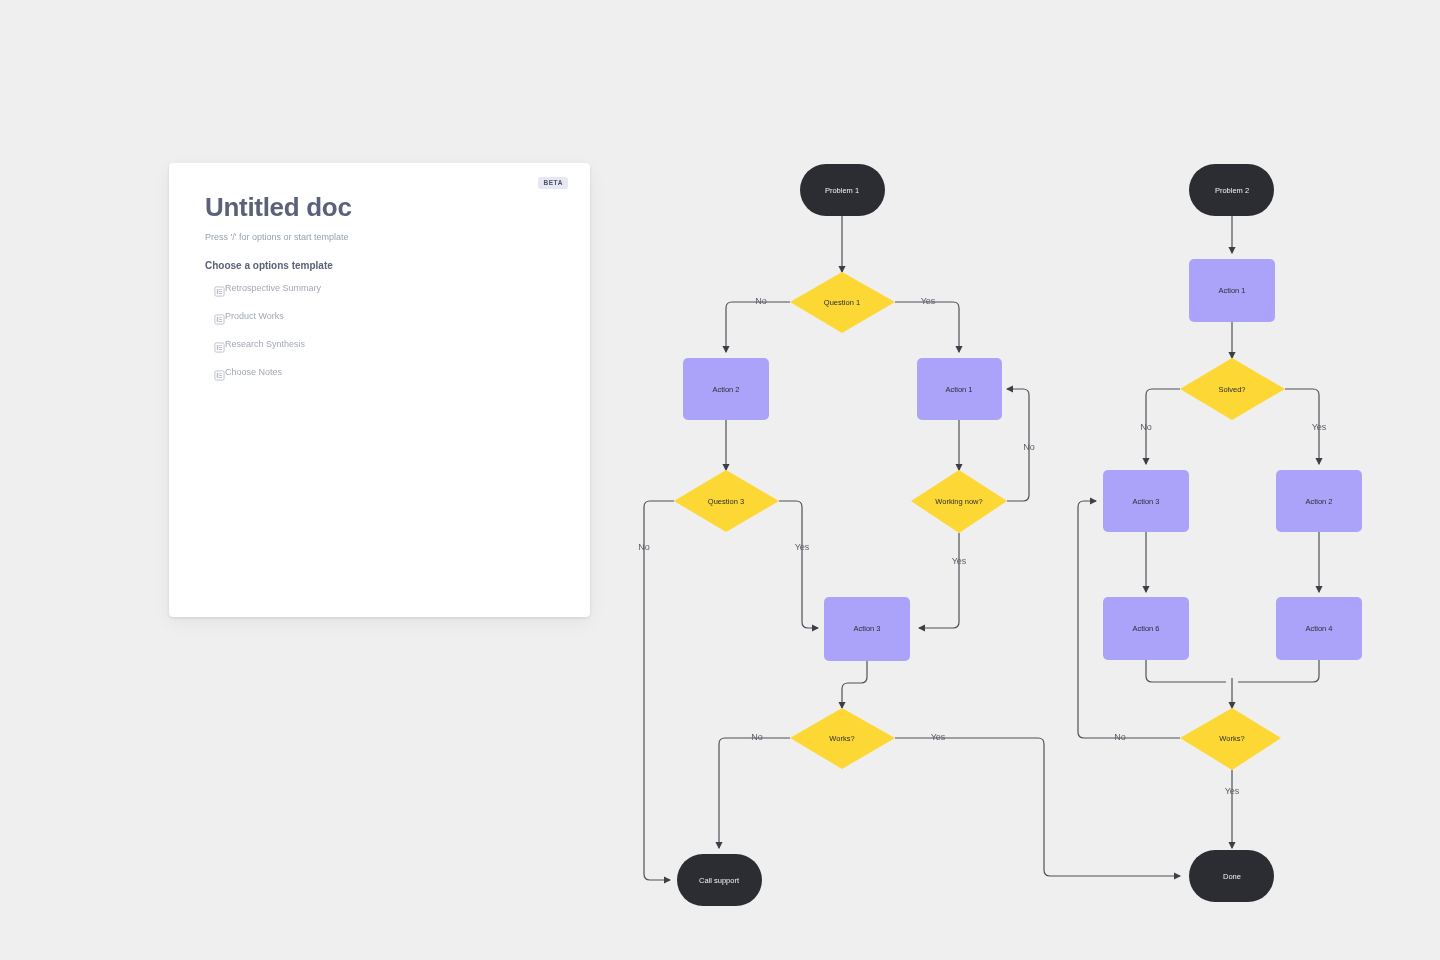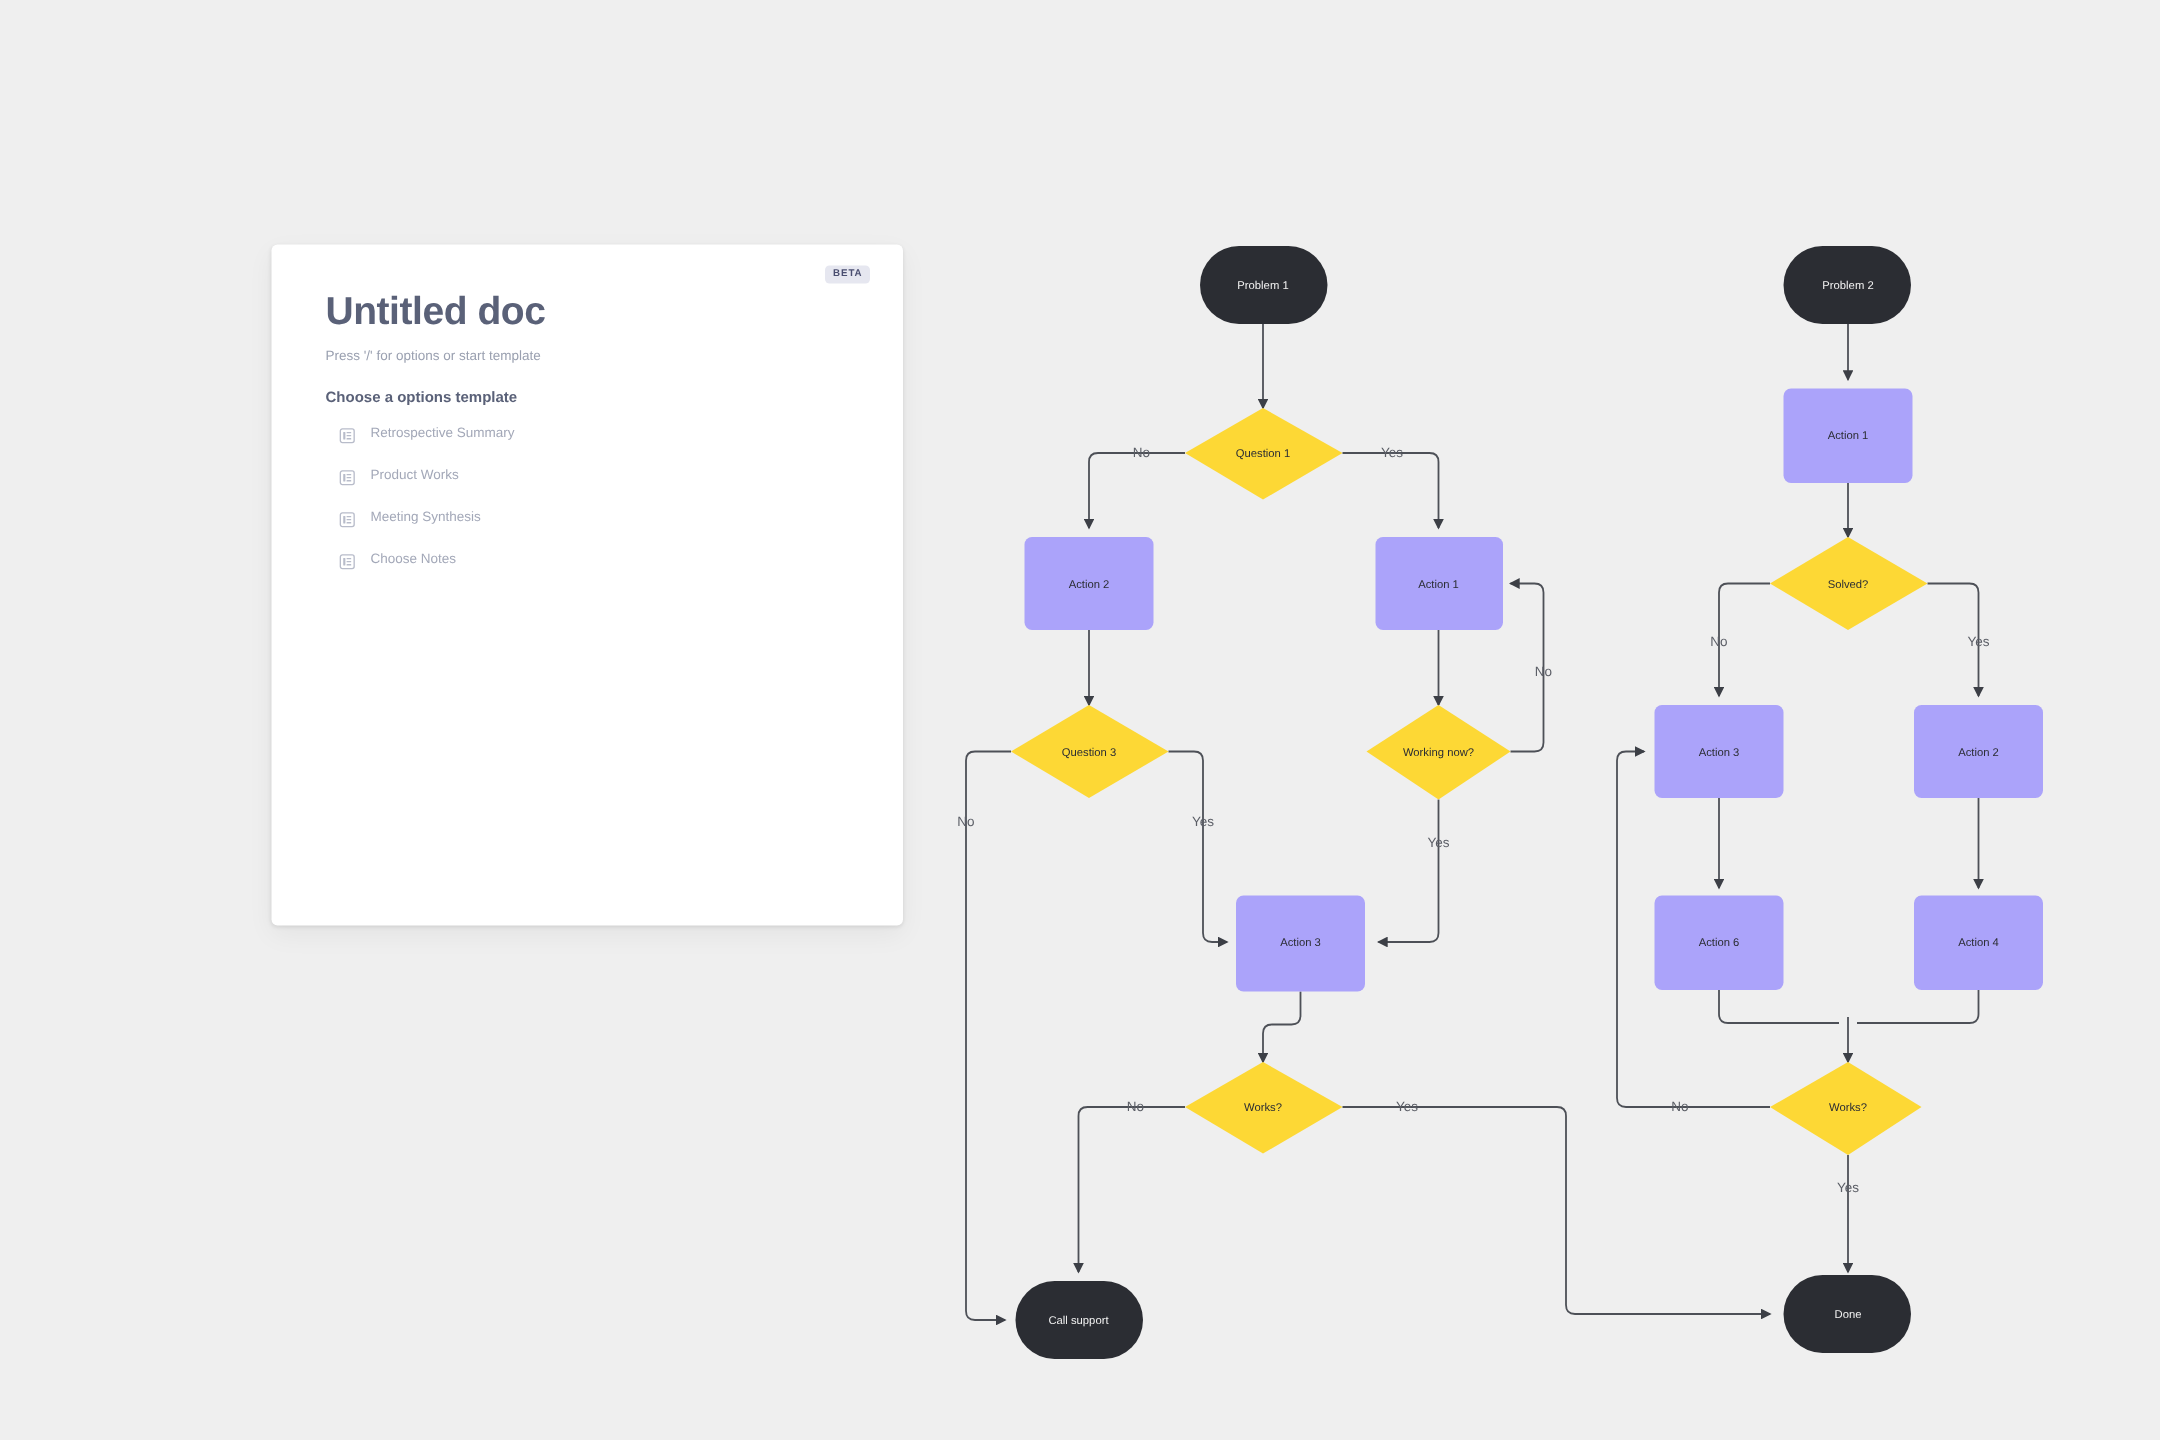--- a/index.html
+++ b/index.html
@@ -11,21 +11,21 @@
     height: 960px;
     background: #efefef;
     font-family: "Liberation Sans", sans-serif;
     overflow: hidden;
     position: relative;
   }
 
   
   #doc-panel {
     position: absolute;
-    left: 181px;
+    left: 169px;
     top: 163px;
     width: 421px;
     height: 454px;
     background: #ffffff;
     border-radius: 4px;
     box-shadow: 0 1px 3px rgba(0,0,0,0.10), 0 6px 18px rgba(0,0,0,0.05);
     box-sizing: border-box;
   }
   #beta-badge {
     position: absolute;
@@ -62,21 +62,20 @@
   }
   #template-heading {
     font-size: 10px;
     font-weight: bold;
     color: #5a6178;
     margin: 0 0 12px 0;
   }
   .template-item {
     display: flex;
     align-items: center;
-    gap: 10px;
     margin: 0 0 17px 9px;
     cursor: pointer;
   }
   .template-item .tmpl-icon {
     width: 11px;
     height: 11px;
     flex: 0 0 11px;
     display: block;
   }
   .template-item .tmpl-label {
@@ -154,21 +153,21 @@
     <div class="template-item">
       <span class="tmpl-icon">
         <svg viewBox="0 0 16 16" width="11" height="11" aria-hidden="true">
           <rect x="1.3" y="1.3" width="13.4" height="13.4" rx="2" ry="2" fill="none" stroke="#b8bcca" stroke-width="1.3"></rect>
           <rect x="4.1" y="4.3" width="2.1" height="7.3" rx="0.5" fill="#b8bcca"></rect>
           <rect x="7.3" y="4.3" width="4.6" height="1.3" rx="0.5" fill="#b8bcca"></rect>
           <rect x="7.3" y="7.3" width="4.6" height="1.3" rx="0.5" fill="#b8bcca"></rect>
           <rect x="7.3" y="10.3" width="4.6" height="1.3" rx="0.5" fill="#b8bcca"></rect>
         </svg>
       </span>
-      <span class="tmpl-label">Meeting Synthesis</span>
+      <span class="tmpl-label">Research Synthesis</span>
     </div>
 
     <div class="template-item">
       <span class="tmpl-icon">
         <svg viewBox="0 0 16 16" width="11" height="11" aria-hidden="true">
           <rect x="1.3" y="1.3" width="13.4" height="13.4" rx="2" ry="2" fill="none" stroke="#b8bcca" stroke-width="1.3"></rect>
           <rect x="4.1" y="4.3" width="2.1" height="7.3" rx="0.5" fill="#b8bcca"></rect>
           <rect x="7.3" y="4.3" width="4.6" height="1.3" rx="0.5" fill="#b8bcca"></rect>
           <rect x="7.3" y="7.3" width="4.6" height="1.3" rx="0.5" fill="#b8bcca"></rect>
           <rect x="7.3" y="10.3" width="4.6" height="1.3" rx="0.5" fill="#b8bcca"></rect>

